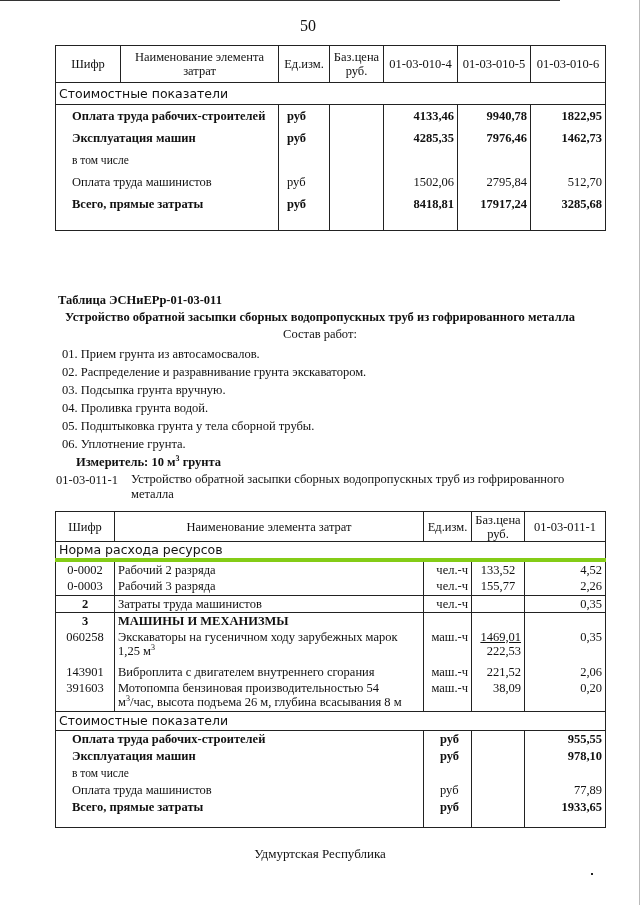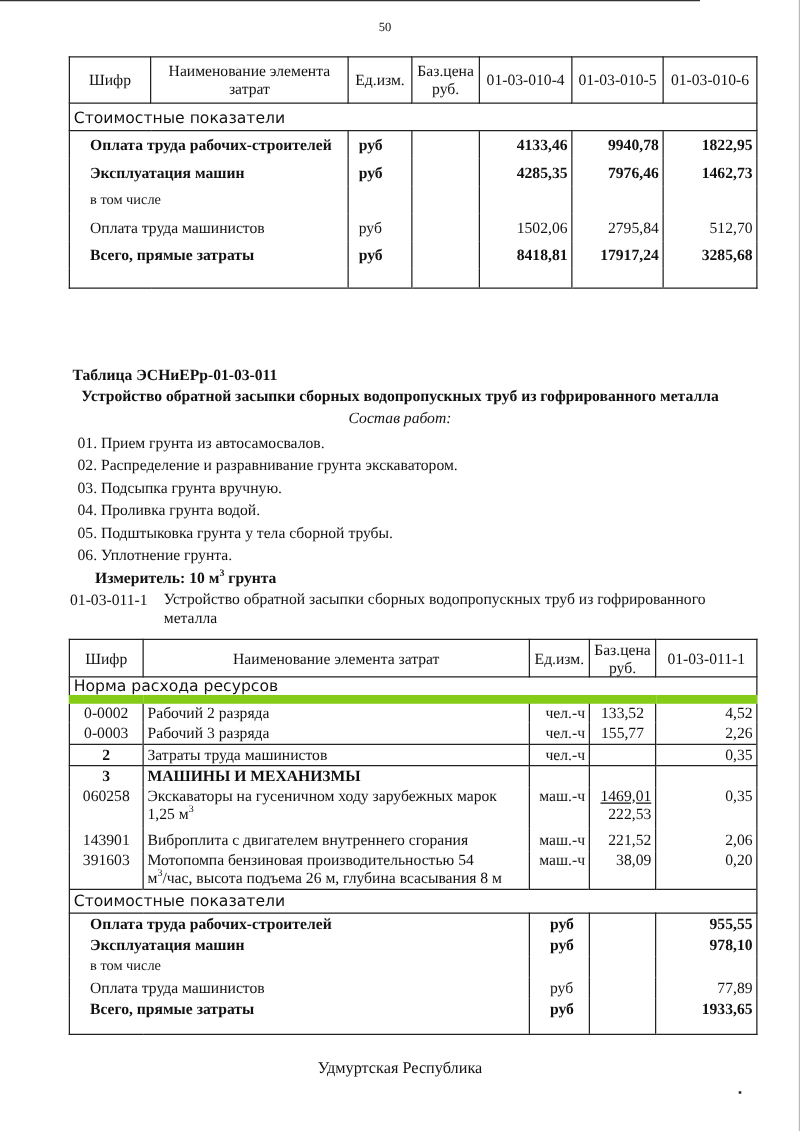--- a/index.html
+++ b/index.html
@@ -4,39 +4,39 @@
 <style>
   html, body { margin: 0; padding: 0; background: #fff; }
   body {
     width: 640px; height: 905px; position: relative; overflow: hidden;
     font-family: "Liberation Serif", "DejaVu Serif", serif;
     color: #111; font-size: 12.5px;
   }
   .scan-top { position: absolute; left: 0; top: 0; width: 560px; height: 1px; background: #333; }
   .scan-right { position: absolute; right: 0; top: 0; width: 1px; height: 905px; background: #bbb; }
   .abs { position: absolute; }
-  .page-num { left: 0; width: 616px; top: 17px; text-align: center; font-size: 10px; }
+  .page-num { left: 0; width: 616px; top: 17px; text-align: center; font-size: 16px; }
 
   table.grid { position: absolute; border-collapse: collapse; table-layout: fixed; }
   table.grid td { padding: 0 3px; vertical-align: middle; line-height: 14px; font-size: 12.5px; }
   .b { border: 1px solid #222; }
   .bl { border-left: 1px solid #222; }
   .br { border-right: 1px solid #222; }
-  .bt { border-top: 7px solid #84cc16; }
+  .bt { border-top: 4px solid #84cc16; }
   .bb { border-bottom: 1px solid #222; }
   .c { text-align: center; }
   .r { text-align: right; }
   .bold { font-weight: bold; }
   .sans-small { font-family: "DejaVu Sans", "Liberation Sans", sans-serif; font-size: 8.5px; text-align: left; padding-right: 6px !important; }
   .uline { text-decoration: underline; }
 
   .doc-text { font-size: 12.5px; line-height: 17px; white-space: nowrap; }
   .title-code { left: 58px; top: 292px; font-weight: bold; }
   .title-main { left: 0; width: 640px; top: 309px; text-align: center; font-weight: bold; }
-  .subtitle { left: 0; width: 640px; top: 326px; text-align: center; font-style: italic; }
+  .subtitle { left: 0; width: 640px; top: 326px; text-align: center; }
   .work-list { left: 62px; top: 345px; }
   .work-list div { height: 18px; line-height: 18px; }
   .meter { left: 76px; top: 454px; font-weight: bold; }
   .norm-code { left: 56px; top: 472px; }
   .norm-desc { left: 131px; top: 472px; width: 460px; white-space: normal; line-height: 15px; }
   .footer { left: 0; width: 640px; top: 846px; text-align: center; font-size: 13px; }
   sup { font-size: 8px; line-height: 0; }
   .dot { left: 591px; top: 873px; width: 2px; height: 2px; background: #222; }
 </style>
 </head>

